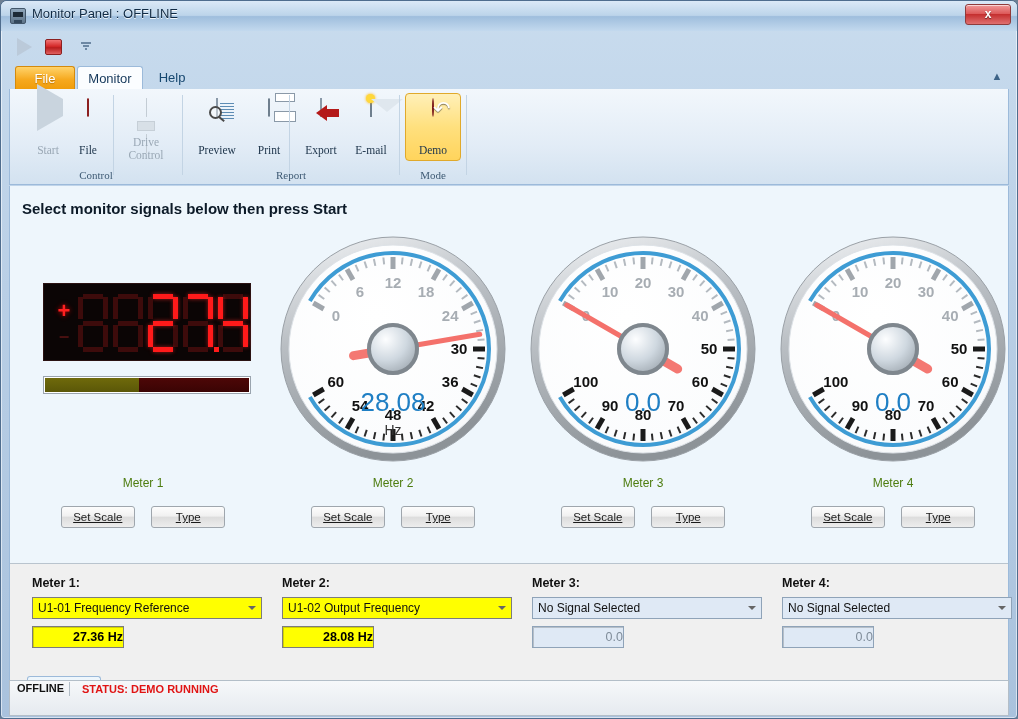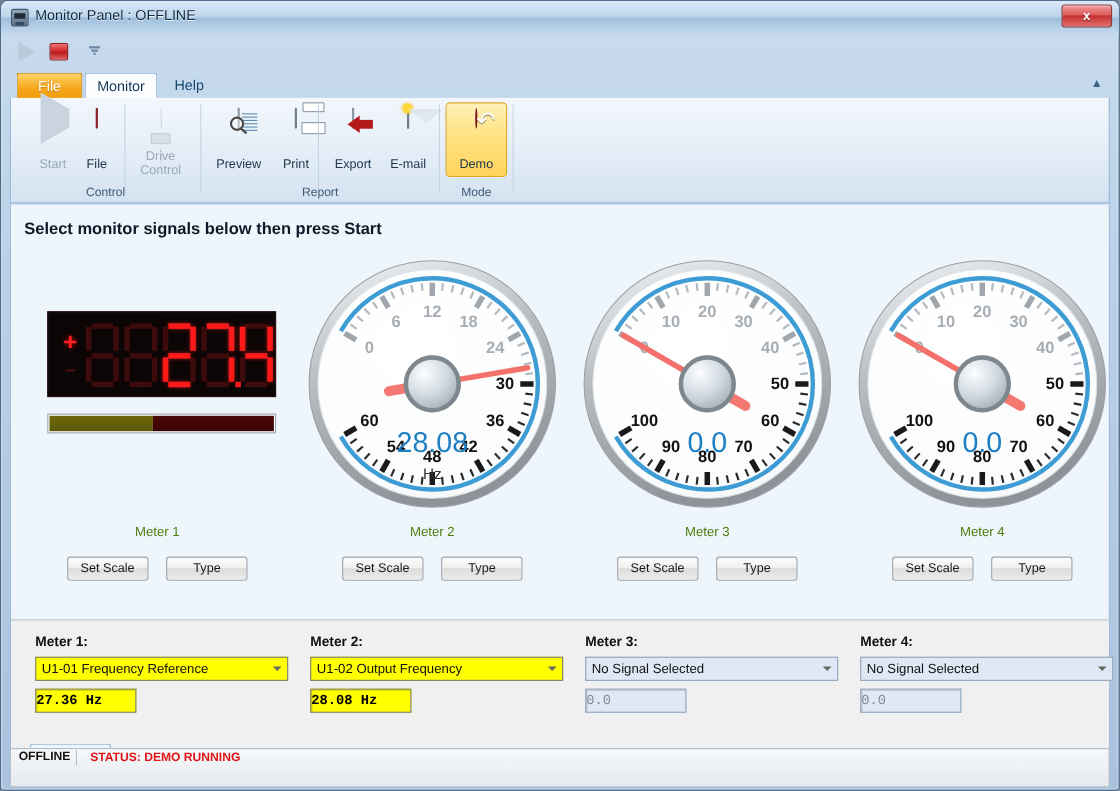--- a/index.html
+++ b/index.html
@@ -90,21 +90,21 @@
   #tab-help { left:140px; width:46px; }
   #ribbon-collapse {
     position:absolute; right:4px; top:3px; width:16px; height:16px; cursor:pointer;
     color:#3d6387; font-size:11px; text-align:center; line-height:15px;
   }
 
   
   #ribbon {
     position:absolute; left:8px; top:88px; right:8px; height:96px;
     background:linear-gradient(180deg,#f2f7fc 0%, #e2ecf6 60%, #d3e2f0 100%);
-    border:1px solid #9cbada; border-top:none;
+    border:1px solid #9cbada; border-top:none;font-family:Liberation Serif, serif;
   }
   .rgroup { position:absolute; top:0; height:94px; }
   .rgroup .gtitle {
     position:absolute; bottom:2px; left:0; width:100%; text-align:center;
     font-size:11px; color:#3e5a74;
   }
   .rsep { position:absolute; top:6px; width:1px; height:80px; background:#c3d4e4; }
   .rbtn {
     position:absolute; top:4px; width:56px; height:68px; text-align:center; cursor:pointer;
     border:1px solid transparent; border-radius:3px;
@@ -159,20 +159,21 @@
   .meter-caption {
     position:absolute; left:0; bottom:48px; width:100%; text-align:center;
     font-size:12px; color:#4d7c0f;
   }
   .meter-btns { position:absolute; left:0; bottom:10px; width:100%; text-align:center; }
   .btn {
     display:inline-block; width:74px; height:22px; line-height:20px; margin:0 6px;
     font-size:11.5px; color:#1a1a1a; text-align:center; cursor:pointer;
     border:1px solid #9fa6ad; border-radius:3px;
     background:linear-gradient(180deg,#fdfdfd 0%, #f0f0f0 46%, #dcdcdc 50%, #ededed 100%);
+    text-decoration:underline;
   }
 
   
   #led {
     position:absolute; left:25px; top:55px; width:208px; height:78px;
     background:#0b0505; border:1px solid #2a1212;
   }
   #led .sign { position:absolute; left:13px; width:14px; text-align:center; font-size:22px; font-weight:bold; line-height:14px; }
   #led .sign.plus { top:20px; color:#ff2020; text-shadow:0 0 5px rgba(255,0,0,.8); }
   #led .sign.minus { top:46px; color:#491010; font-size:18px; }
@@ -213,22 +214,22 @@
     cursor:pointer;
   }
   .sig-select.y { background:#ffff00; }
   .sig-select.b { background:#dfe9f5; border:1px solid #8fa3b8; }
   .sig-select .caret {
     position:absolute; right:5px; top:8px; width:0; height:0;
     border-left:4px solid transparent; border-right:4px solid transparent; border-top:4px solid #666;
   }
   .sig-value {
     position:absolute; left:14px; top:62px; width:92px; height:22px;
-    font-size:12.5px; font-weight:bold; line-height:20px; text-align:left;
-    border:1px solid #7c7c7c; box-shadow:inset 1px 1px 0 rgba(0,0,0,.18);font-family:Liberation Mono, monospace;
+    font-size:12.5px; font-weight:bold; line-height:20px; text-align:right;
+    border:1px solid #7c7c7c; box-shadow:inset 1px 1px 0 rgba(0,0,0,.18);
   }
   .sig-value.y { background:#ffff00; color:#000; }
   .sig-value.b { background:#dfe9f5; color:#7f8c99; border:1px solid #8fa3b8; font-weight:normal; }
 
   
   #bottom-tabs {
     position:absolute; left:8px; bottom:20px; right:8px; height:22px;margin-top:20px;
   }
   #tab-signals {
     position:absolute; left:18px; top:0; height:22px; min-width:74px; padding:0 12px;

